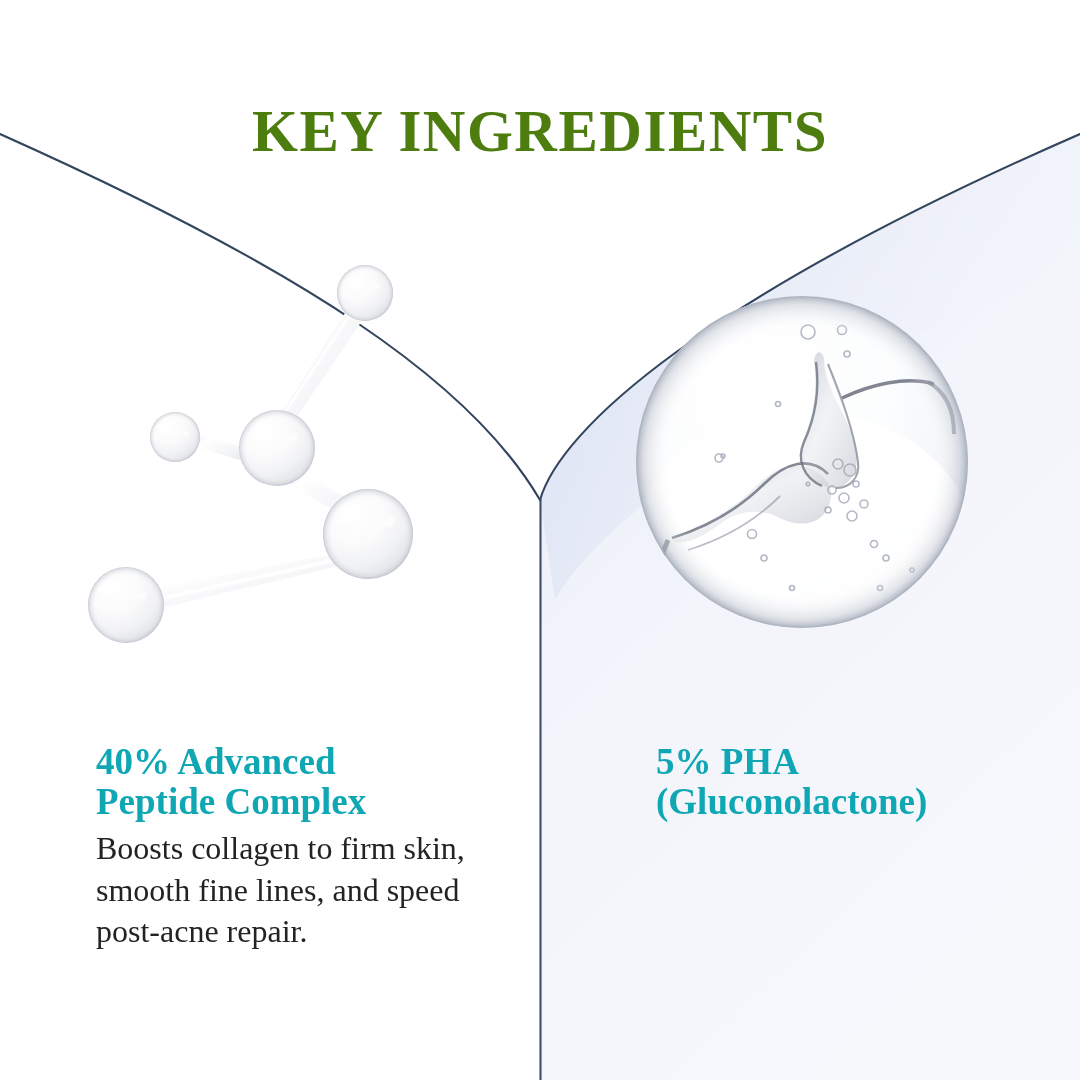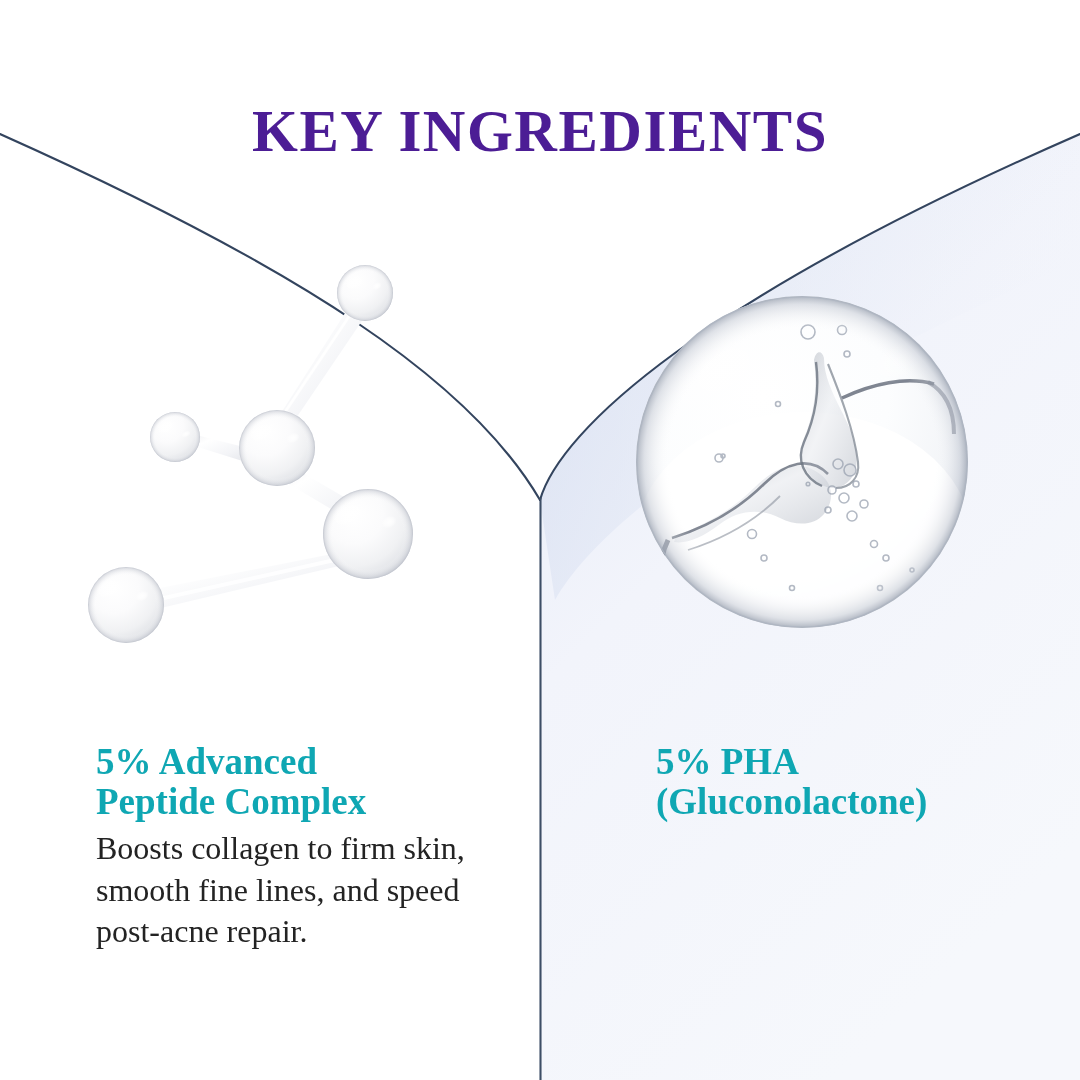--- a/index.html
+++ b/index.html
@@ -30,21 +30,21 @@
   .title {
     position: absolute;
     top: 102px;
     left: 0;
     width: 1080px;
     text-align: center;
     font-family: "Liberation Serif", "DejaVu Serif", serif;
     font-weight: bold;
     font-size: 59px;
     letter-spacing: 1.5px;
-    color: #4c1d95;
+    color: #4d7c0f;
     z-index: 6;
     line-height: 1.0;
   }
 
   
   .art {
     position: absolute;
     z-index: 3;
   }
   #molecule-art { left: 60px; top: 240px; width: 400px; height: 440px; }
@@ -286,21 +286,21 @@
 
       <ellipse cx="96" cy="82" rx="74" ry="44" fill="url(#dropGloss)" opacity="0.85" transform="rotate(-34 96 82)"></ellipse>
       <ellipse cx="272" cy="72" rx="38" ry="20" fill="url(#dropGloss)" opacity="0.5" transform="rotate(-28 272 72)"></ellipse>
     </g>
 
     <circle cx="174" cy="174" r="166" fill="url(#dropRim)"></circle>
     <circle cx="174" cy="174" r="165" fill="none" stroke="#aeb5c2" stroke-width="1.2" opacity="0.8"></circle>
   </svg>
 
   <div class="col" id="col-left">
-    <p class="ing-title">5% Advanced
+    <p class="ing-title">40% Advanced
 Peptide Complex</p>
     <p class="ing-desc">Boosts collagen to firm skin,
 smooth fine lines, and speed
 post-acne repair.</p>
   </div>
 
   <div class="col" id="col-right">
     <p class="ing-title">5% PHA
 (Gluconolactone)</p>
   </div>

